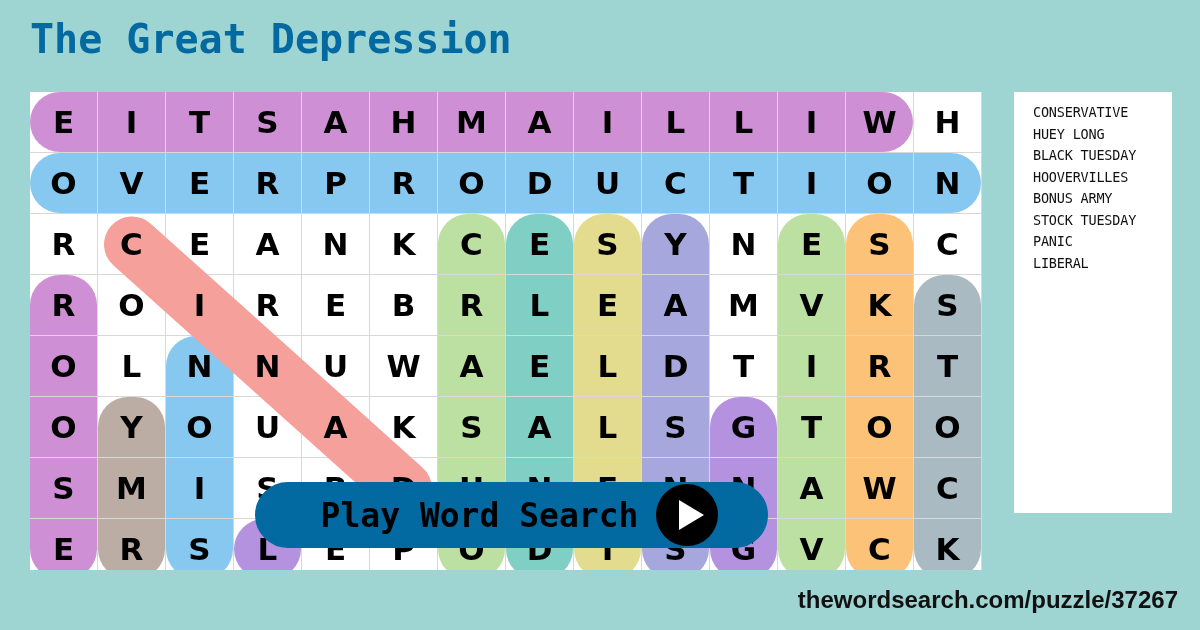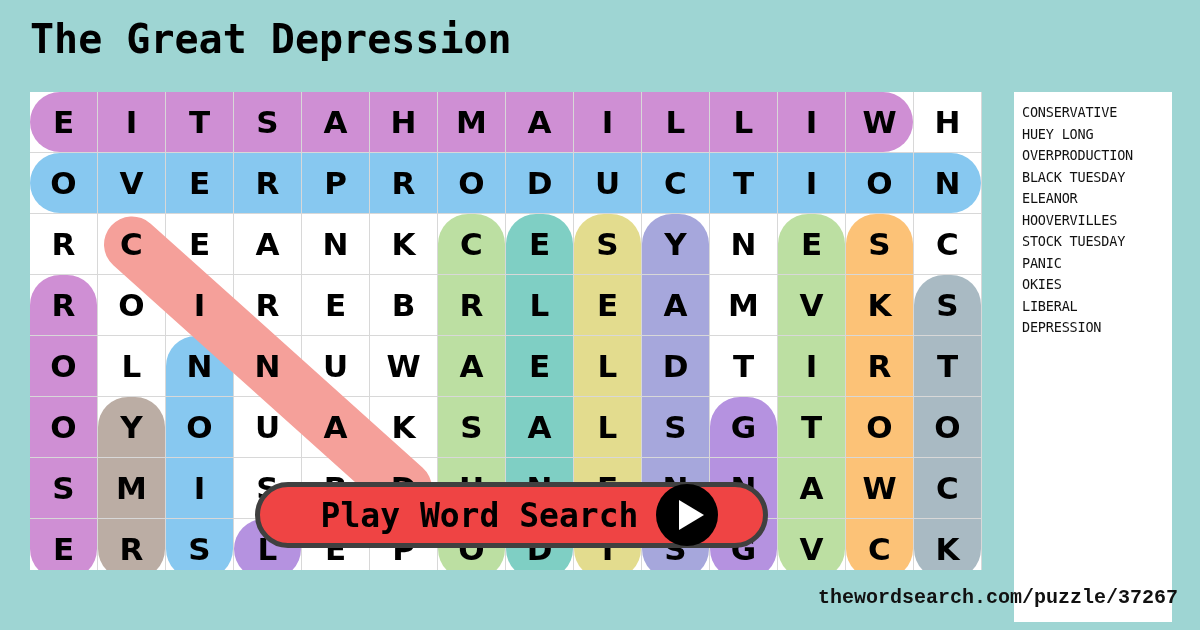--- a/index.html
+++ b/index.html
@@ -5,21 +5,21 @@
   html,body{margin:0;padding:0;}
   body{
     width:1200px;height:630px;
     background:#9ed5d3;
     font-family:"DejaVu Sans Mono", monospace;
     overflow:hidden;position:relative;
   }
   #page-title{
     position:absolute;left:30px;top:16px;
     font-family:"DejaVu Sans Mono", monospace;
-    font-size:40px;font-weight:700;color:#000000;
+    font-size:40px;font-weight:700;color:#0369a1;
     letter-spacing:0px;white-space:nowrap;
   }
   #grid-panel{
     position:absolute;left:30px;top:92px;
     width:952px;height:478px;
     background:#ffffff;
     overflow:hidden;
   }
   #grid{
     position:relative;
@@ -52,37 +52,37 @@
   .h-end-v{border-bottom-left-radius:30px;border-bottom-right-radius:30px;}
   .h-single{border-radius:30px;}
 
   #diag-layer{
     position:absolute;left:0;top:0;width:952px;height:478px;
     pointer-events:none;z-index:1;
   }
 
   #word-panel{
     position:absolute;left:1014px;top:92px;
-    width:158px;height:530px;
+    width:158px;height:421px;
     background:#ffffff;
     box-sizing:border-box;
-    padding:10px 0 0 8px;
+    padding:10px 0 0 19px;
   }
   .word{
     font-family:"DejaVu Sans Mono", monospace;
     font-size:13.5px;color:#111;
     line-height:21.5px;white-space:nowrap;
     letter-spacing:-0.2px;
   }
 
   #play-button{
     position:absolute;left:255px;top:482px;
     width:513px;height:66px;
-    background:#ef4444;
-    border:5px solid #404040;
+    background:#0369a1;
+    border:5px solid #0369a1;
     border-radius:36px;
     box-sizing:border-box;
     display:flex;align-items:center;justify-content:center;
     z-index:30;
   }
   #play-label{
     font-family:"DejaVu Sans Mono", monospace;
     font-size:33px;font-weight:700;color:#000;
     margin-right:18px;margin-left:4px;white-space:nowrap;
   }
@@ -95,22 +95,22 @@
   #play-icon .tri{
     width:0;height:0;
     border-left:25px solid #fff;
     border-top:15px solid transparent;
     border-bottom:15px solid transparent;
     margin-left:8px;
   }
 
   #footer-url{
     position:absolute;right:22px;top:586px;
-    font-family:Liberation Mono, monospace;
-    font-size:20px;font-weight:700;color:#111;
+    font-family:Liberation Sans, sans-serif;
+    font-size:24px;font-weight:700;color:#111;
     white-space:nowrap;
   }
 </style>
 </head>
 <body>
 
 <div id="page-title">The Great Depression</div>
 
 <div id="grid-panel">
   <div id="grid">
@@ -536,29 +536,26 @@
       </div>
     </div>
   <svg id="diag-layer" viewBox="0 0 952 478" preserveAspectRatio="none">
       <line x1="102" y1="152.5" x2="374" y2="396.5" stroke="#f5a09a" stroke-width="56" stroke-linecap="round"></line>
     </svg>
 </div>
 
 <div id="word-panel">
     <div class="word">CONSERVATIVE</div>
     <div class="word">HUEY LONG</div>
-    <div class="word">OVERPRODUCTION</div>
     <div class="word">BLACK TUESDAY</div>
-    <div class="word">ELEANOR</div>
     <div class="word">HOOVERVILLES</div>
+    <div class="word">BONUS ARMY</div>
     <div class="word">STOCK TUESDAY</div>
     <div class="word">PANIC</div>
-    <div class="word">OKIES</div>
     <div class="word">LIBERAL</div>
-    <div class="word">DEPRESSION</div>
   </div>
 
 <div id="play-button">
   <span id="play-label">Play Word Search</span>
   <span id="play-icon">
       <span class="tri"></span>
     </span>
 </div>
 
 <div id="footer-url">thewordsearch.com/puzzle/37267</div>

